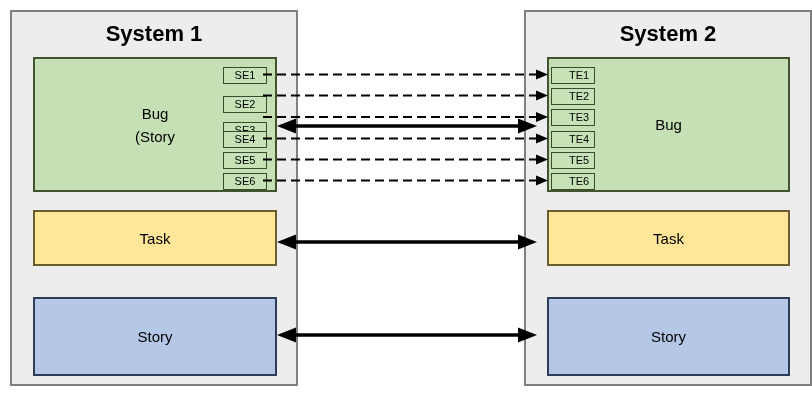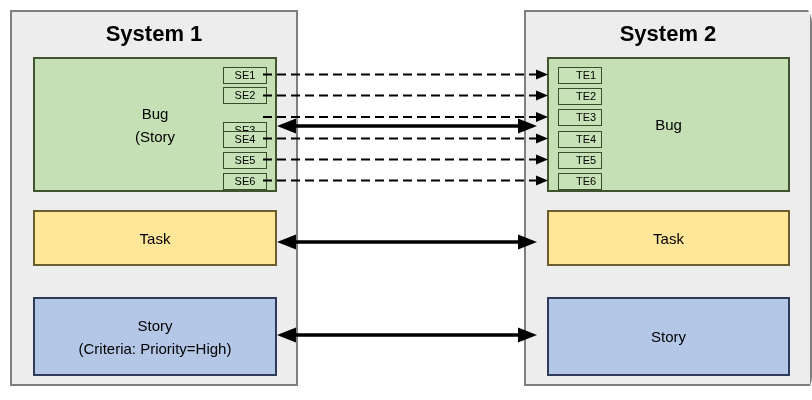--- a/index.html
+++ b/index.html
@@ -1,19 +1,19 @@
 <!DOCTYPE html>
 <html><head>
 <meta charset="utf-8">
 <style>
   * { box-sizing: border-box; margin: 0; padding: 0; }
   body { background: #ffffff; font-family: "Liberation Sans", sans-serif; }
   .canvas {
     position: relative; width: 812px; height: 400px; background: #ffffff;
-    overflow: hidden; color: #000; border-radius: 23px;
+    overflow: hidden; color: #000;
   }
   .panel {
     position: absolute; top: 10px; width: 288px; height: 376px;
     background: #EDEDED; border: 2px solid #7F7F7F;
   }
   .panel-1 { left: 10px; }
   .panel-2 { left: 514px; margin-left: 10px; }
   .panel-title {
     position: absolute; top: 9px; left: 0; width: 100%;
     text-align: center; font-size: 22px; font-weight: bold; color: #000;
@@ -37,21 +37,21 @@
   }
   .panel-1 .box { width: 244px; }
   .panel-2 .box { width: 243px; }
   .endpoint {
     position: absolute; width: 44px; height: 17px;
     background: #C8E2B7; border: 1.5px solid #3C4A2D;
     display: flex; align-items: center; justify-content: center;
     font-size: 11px; line-height: 11px; color: #000;
   }
   .se-col .endpoint { left: 188px; }
-  .te-col .endpoint { left: 9px; padding-left: 12px; }
+  .te-col .endpoint { left: 2px; padding-left: 12px; }
   .overlay {
     position: absolute; left: 0; top: 0; width: 812px; height: 400px;
     pointer-events: none;
   }
   .dashline { stroke: #000; stroke-width: 2; stroke-dasharray: 9 5; }
   .thickline { stroke: #000; stroke-width: 3.5; }
   .head { fill: #000; stroke: none; }
 </style>
 </head>
 <body>
@@ -59,35 +59,34 @@
 <div class="canvas">
 
   <section class="panel panel-1">
     <div class="panel-title">System 1</div>
 
     <div class="box bug-box">
       <div>Bug</div>
       <div>(Story</div>
       <div class="se-col">
         <div class="endpoint" style="top:8px">SE1</div>
-        <div class="endpoint" style="top:28px">SE2</div>
+        <div class="endpoint" style="top:37px">SE2</div>
         <div class="endpoint" style="top:63px">SE3</div>
         <div class="endpoint" style="top:72px">SE4</div>
         <div class="endpoint" style="top:93px">SE5</div>
         <div class="endpoint" style="top:114px">SE6</div>
       </div>
     </div>
 
     <div class="box task-box">
       <div>Task</div>
     </div>
 
     <div class="box story-box">
       <div>Story</div>
-      <div>(Criteria: Priority=High)</div>
     </div>
   </section>
 
   <section class="panel panel-2">
     <div class="panel-title">System 2</div>
 
     <div class="box bug-box">
       <div>Bug</div>
       <div class="te-col">
         <div class="endpoint" style="top:8px">TE1</div>

